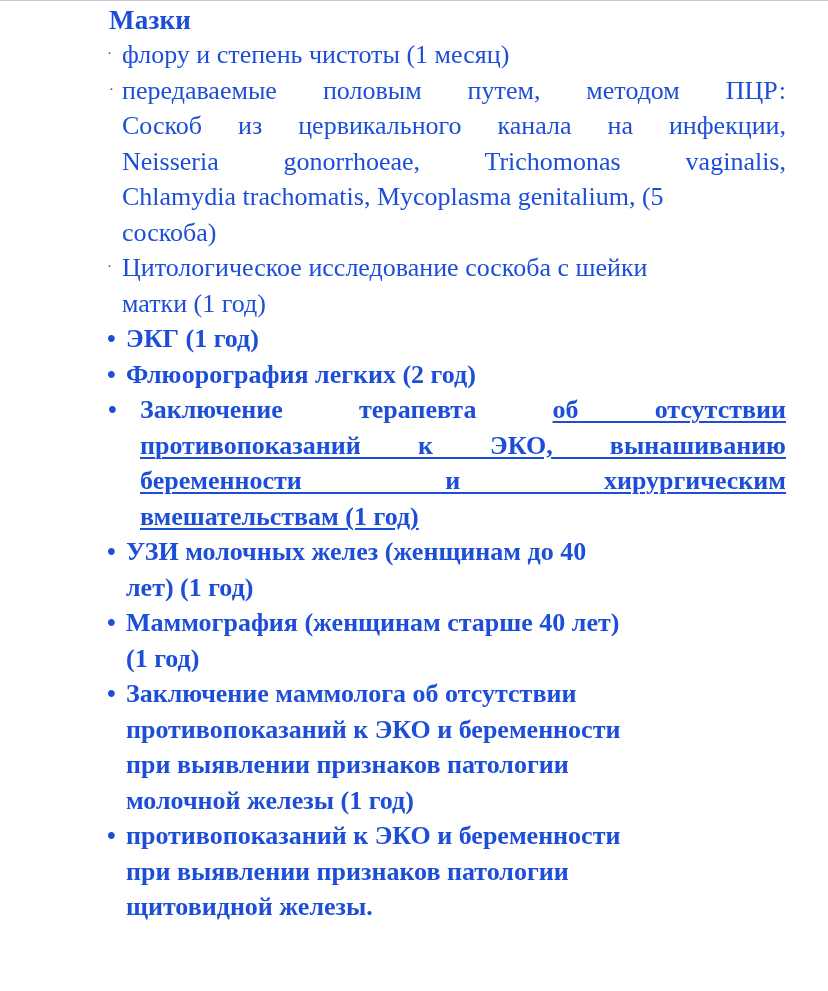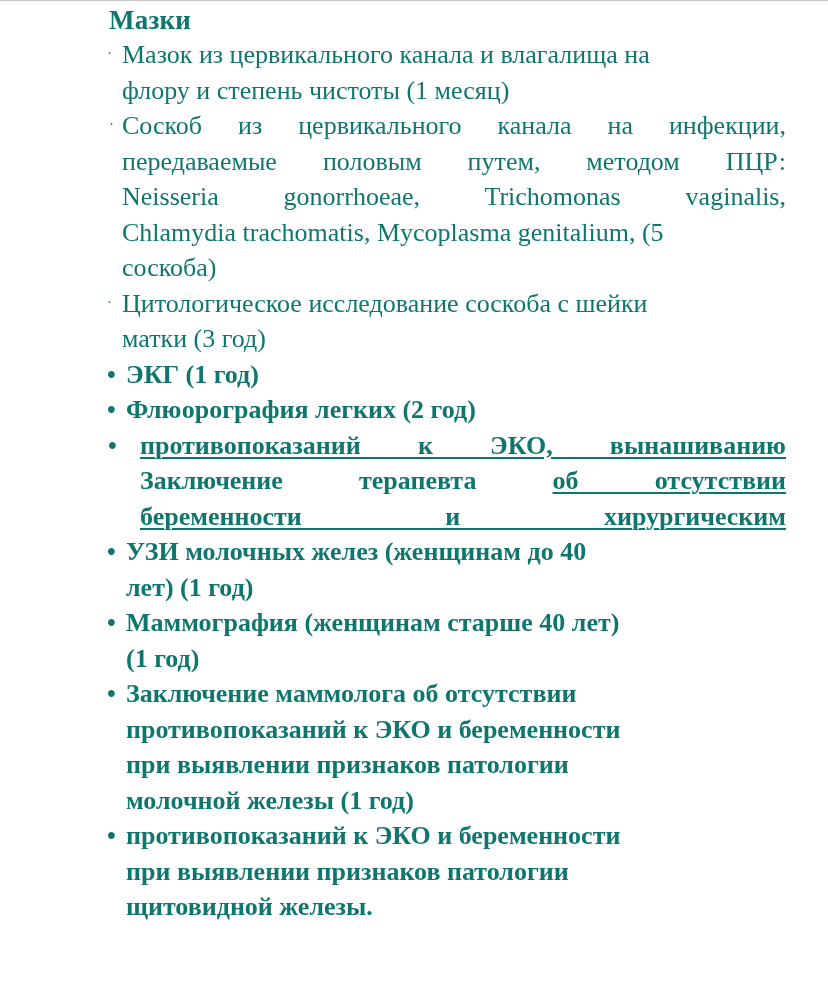--- a/index.html
+++ b/index.html
@@ -9,21 +9,21 @@
   }
   #page {
     position: relative;
     width: 828px;
     height: 991px;
     background: #ffffff;
     overflow: hidden;
     border-top: 1px solid #c8c8c8;
     box-sizing: border-box;
     font-family: "Liberation Serif", "DejaVu Serif", serif;
-    color: #0f766e;
+    color: #1d4ed8;
   }
   #doc {
     position: absolute;
     left: 106px;
     top: 0px;
     width: 680px;
   }
   .heading {
     font-weight: bold;
     font-size: 27px;
@@ -96,64 +96,64 @@
 <body>
 
 <div id="page">
   <div id="doc">
 
     <div class="heading">Мазки</div>
 
     <div class="item reg">
       <span class="bullet">·</span>
       <span class="lines">
-        <span class="ln">Мазок из цервикального канала и влагалища на</span>
         <span class="ln">флору и степень чистоты (1 месяц)</span>
       </span>
     </div>
 
     <div class="item reg gap">
       <span class="bullet">·</span>
       <span class="lines">
+        <span class="ln sp">передаваемые половым путем, методом ПЦР:</span>
         <span class="ln sp">Соскоб из цервикального канала на инфекции,</span>
-        <span class="ln sp">передаваемые половым путем, методом ПЦР:</span>
         <span class="ln sp">Neisseria gonorrhoeae, Trichomonas vaginalis,</span>
         <span class="ln">Chlamydia trachomatis, Mycoplasma genitalium, (5</span>
         <span class="ln">соскоба)</span>
       </span>
     </div>
 
     <div class="item reg">
       <span class="bullet">·</span>
       <span class="lines">
         <span class="ln">Цитологическое исследование соскоба с шейки</span>
-        <span class="ln">матки (3 год)</span>
+        <span class="ln">матки (1 год)</span>
       </span>
     </div>
 
     <div class="item bold">
       <span class="bullet">•</span>
       <span class="lines">
         <span class="ln">ЭКГ (1 год)</span>
       </span>
     </div>
 
     <div class="item bold">
       <span class="bullet">•</span>
       <span class="lines">
         <span class="ln">Флюорография легких (2 год)</span>
       </span>
     </div>
 
     <div class="item bold wide">
       <span class="bullet">•</span>
       <span class="lines">
+        <span class="ln sp"><span>Заключение   терапевта </span><span class="u">об отсутствии</span></span>
         <span class="ln sp u">противопоказаний к ЭКО, вынашиванию</span>
-        <span class="ln sp"><span>Заключение   терапевта </span><span class="u">об отсутствии</span></span>
         <span class="ln sp u">беременности и хирургическим</span>
+        <span class="ln u">вмешательствам (1 год)</span>
       </span>
     </div>
 
     <div class="item bold">
       <span class="bullet">•</span>
       <span class="lines">
         <span class="ln">УЗИ молочных желез (женщинам до 40</span>
         <span class="ln">лет) (1 год)</span>
       </span>
     </div>

